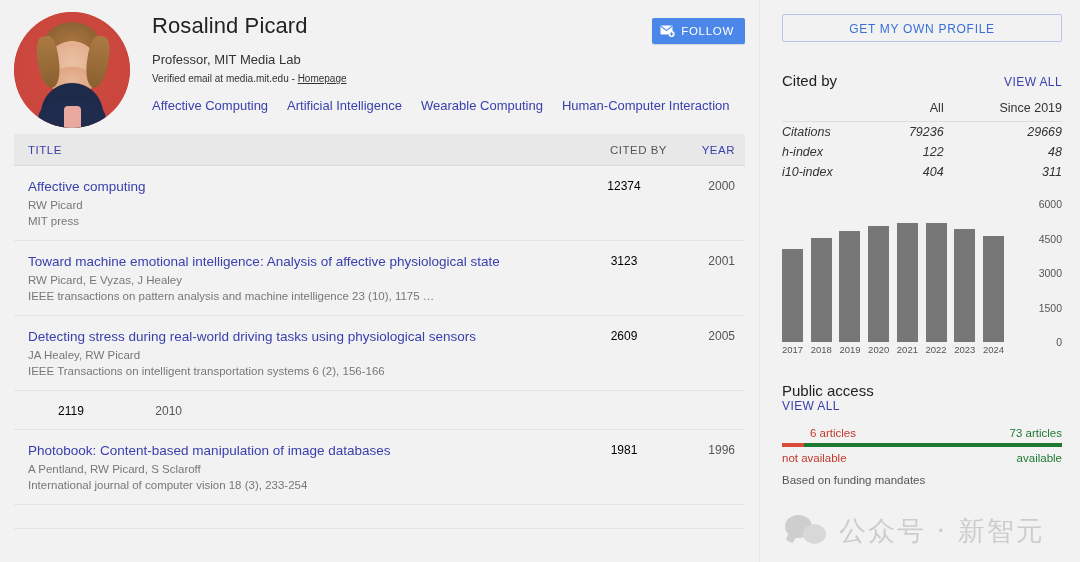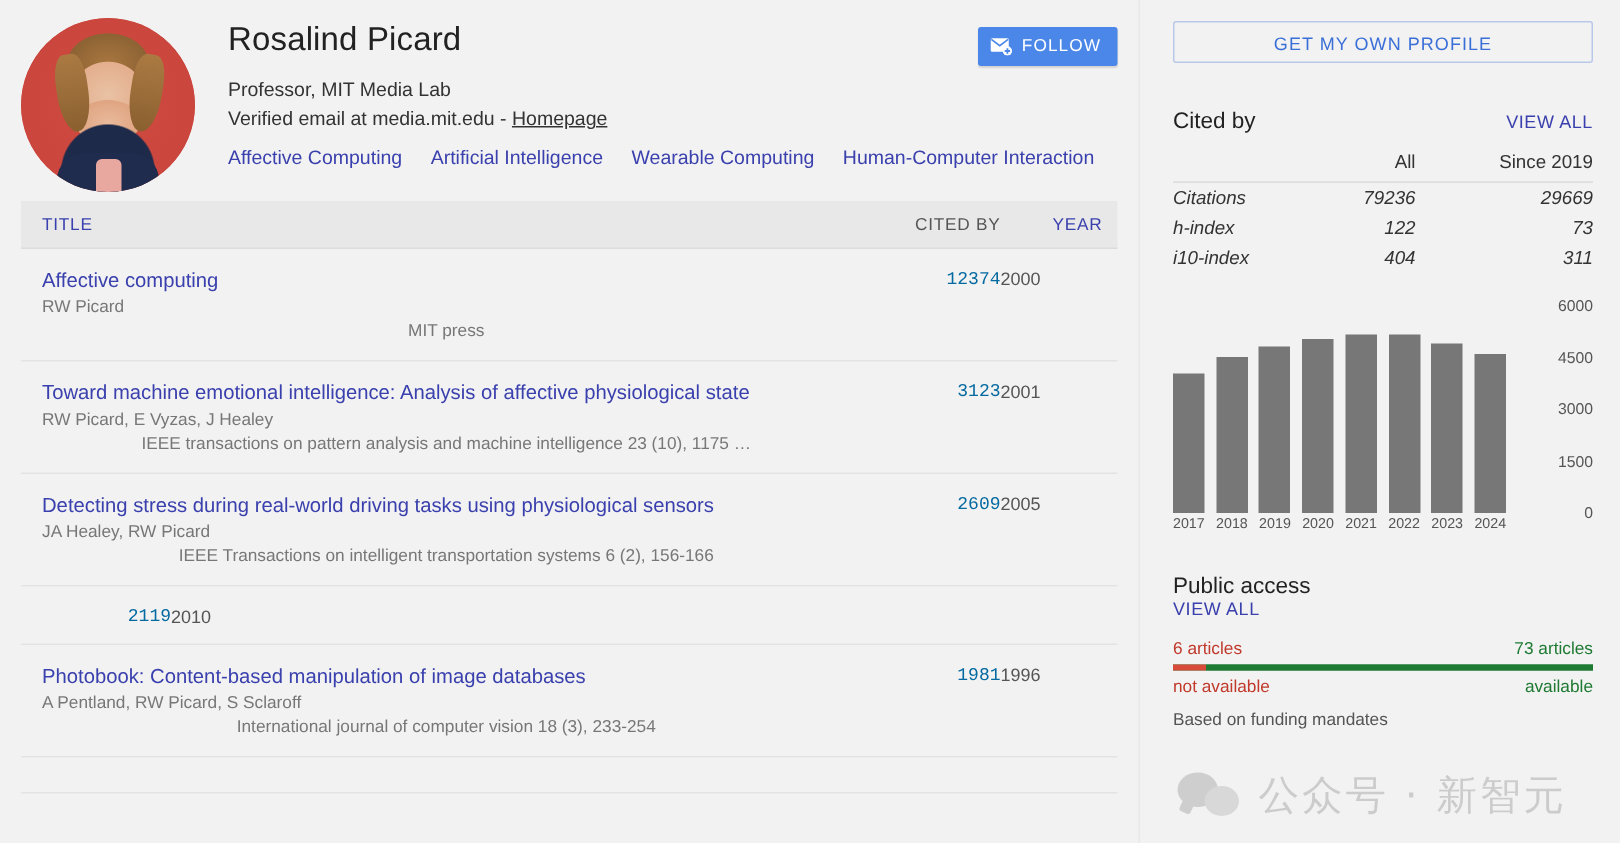--- a/index.html
+++ b/index.html
@@ -92,21 +92,21 @@
     letter-spacing: .1px;
     margin: 0 0 12px 0;
     line-height: 1.1;
   }
   .paffil {
     font-size: 13px;
     color: #333;
     line-height: 19px;
   }
   .pmail {
-    font-size: 13px;
+    font-size: 10px;
     color: #333;
     line-height: 19px;
   }
   .pmail a, .homepage-link {
     color: #333;
     text-decoration: underline;
   }
   .ptags {
     margin-top: 7px;
     line-height: 20px;
@@ -191,36 +191,34 @@
   .pub-authors {
     font-size: 11.5px;
     color: #777;
     line-height: 16px;
     margin-top: 2px;
   }
   .pub-venue {
     font-size: 11.5px;
     color: #777;
     line-height: 16px;
-    text-align: center;
   }
   .pub-cited {
     width: 86px;
     flex: 0 0 86px;
-    text-align: right;
+    text-align: center;
     font-size: 12px;
-    color: #0369a1;
+    color: #000000;
     text-decoration: none;
     padding-top: 1px;
-    font-family: Liberation Mono, monospace;
   }
   .pub-year {
     width: 68px;
     flex: 0 0 68px;
-    text-align: left;
+    text-align: right;
     font-size: 12px;
     color: #555;
     padding-top: 1px;
   }
 
   
   .right-col {
     width: 320px;
     height: 562px;
     box-sizing: border-box;
@@ -342,21 +340,21 @@
   }
 
   
   .pa-head { margin-top: 26px; flex-direction: column; }
   .pa-counts {
     display: flex;
     justify-content: space-between;
     margin-top: 14px;
     font-size: 11.5px;
   }
-  .pa-left-count { color: #c0392b; }
+  .pa-left-count { color: #c0392b; margin-left: 28px; }
   .pa-right-count { color: #1e7a32; }
   .pa-bar {
     margin-top: 4px;
     height: 4px;
     width: 100%;
     display: flex;
     background: #1e7a32;
   }
   .pa-bar .seg-red { background: #d84b3a; height: 100%; }
   .pa-bar .seg-green { background: #1e7a32; height: 100%; flex: 1 1 auto; }
@@ -526,21 +524,21 @@
       </thead>
       <tbody>
         <tr>
           <td class="lbl">Citations</td>
           <td>79236</td>
           <td>29669</td>
         </tr>
         <tr>
           <td class="lbl">h-index</td>
           <td>122</td>
-          <td>73</td>
+          <td>48</td>
         </tr>
         <tr>
           <td class="lbl">i10-index</td>
           <td>404</td>
           <td>311</td>
         </tr>
       </tbody>
     </table>
 
     <div class="chart">

